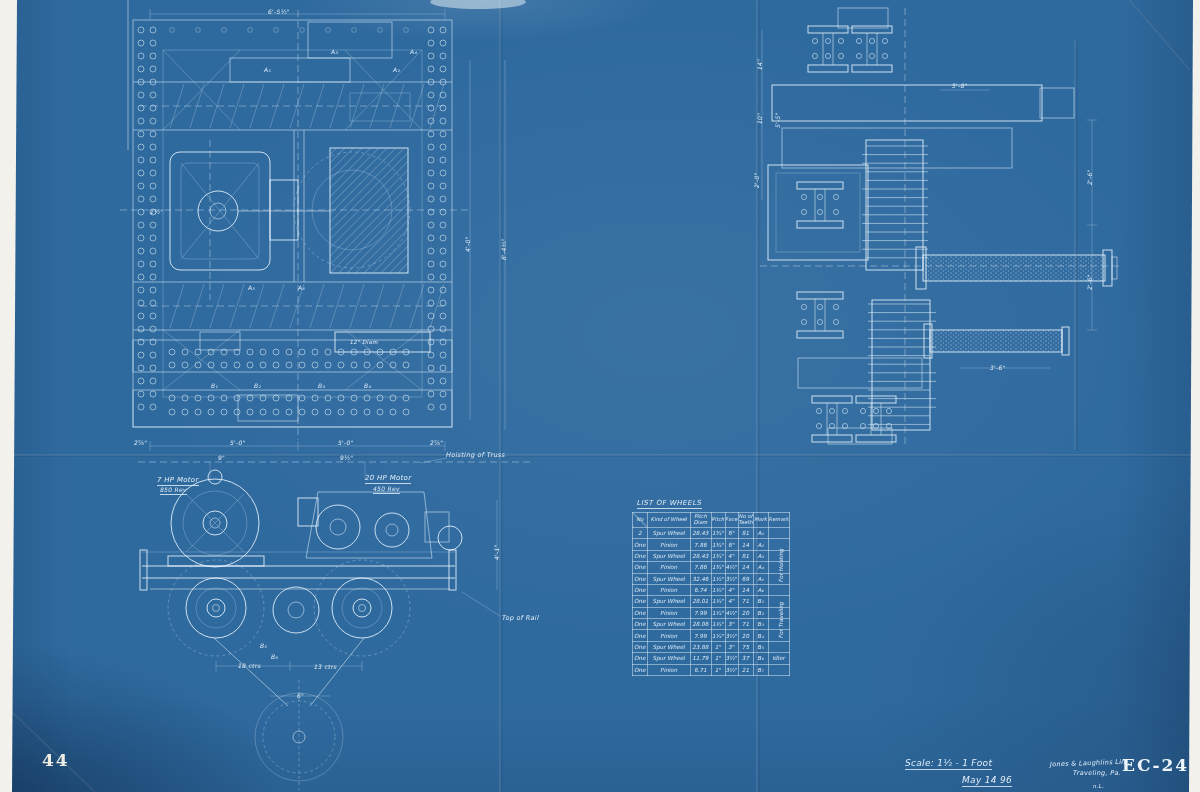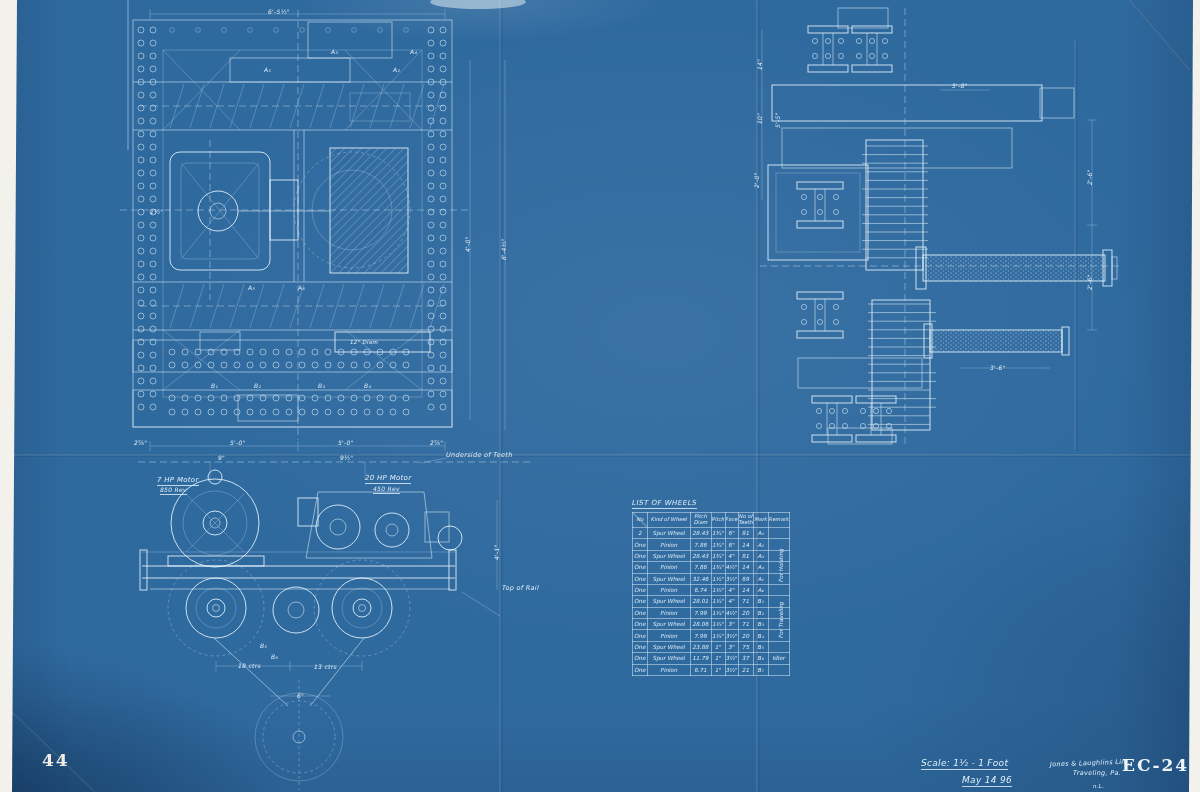--- a/index.html
+++ b/index.html
@@ -34,27 +34,27 @@
   .u{border-bottom:1px solid rgba(230,243,252,0.8);padding-bottom:1px;}
   .rot{transform:rotate(-90deg);transform-origin:0 0;}
   .mark{font-size:6px;color:#dfeefb;}
   .pagenum{position:absolute;left:42px;top:750px;color:#efece3;
        font:bold 17px "DejaVu Serif",serif;letter-spacing:2px;z-index:20;}
   .tb-row{position:absolute;text-align:center;z-index:20;}
   .tb-title{display:inline-block;color:#ecf5fd;font:italic bold 13.5px "DejaVu Sans",sans-serif;
        letter-spacing:1.2px;border-bottom:1.5px solid rgba(236,246,253,0.9);padding-bottom:2px;}
   .tb-sub{display:inline-block;color:#e8f3fb;font:italic bold 11px "DejaVu Sans",sans-serif;
        letter-spacing:1px;border-bottom:1.2px solid rgba(232,244,252,0.85);padding-bottom:2px;}
-  .tb-scale{font-size:9px;margin-left:16px;} .tb-date{font-size:9px;}
+  .tb-scale{font-size:9px;} .tb-date{font-size:9px;}
   .tb-co{font-size:6.5px;transform:rotate(-2deg);} .tb-co2{font-size:6.5px;}
   .tb-init{font-size:5.5px;}
   .dwgnum{position:absolute;left:1122px;top:755px;color:#eef6fc;
        font:bold 17px "DejaVu Serif",serif;letter-spacing:2px;z-index:20;}
   .tbl-wrap{position:absolute;left:632px;top:491px;width:172px;z-index:20;}
-  .tbl-caption{display:inline-block;color:#e2eff9;
+  .tbl-caption{display:inline-block;margin-left:5px;color:#e2eff9;
        font:italic 7px "DejaVu Sans",sans-serif;letter-spacing:0.5px;
        border-bottom:1px solid rgba(230,243,252,0.8);padding-bottom:1px;}
   table.wheels{border-collapse:collapse;margin-top:3px;width:158px;
        border:1px solid rgba(233,245,253,0.8);}
   table.wheels th,table.wheels td{border:1px solid rgba(222,238,249,0.5);
        color:#dcebf7;font:italic 5.6px "DejaVu Sans",sans-serif;
        text-align:center;padding:1px 0;height:8.4px;overflow:hidden;}
   table.wheels th{font-size:5.2px;font-weight:normal;line-height:1.15;height:auto;}
   table.wheels th.diag{background:linear-gradient(to top right,
        transparent calc(50% - 0.5px), rgba(222,238,249,0.6), transparent calc(50% + 0.5px));}
@@ -562,22 +562,22 @@
           <line x1="1130" y1="0" x2="1190" y2="70" class="crease"></line>
           <line x1="128" y1="0" x2="128" y2="150" class="creaseBright"></line>
         </g>
       <ellipse cx="478" cy="2" rx="48" ry="7" fill="rgba(235,245,250,0.5)"></ellipse>
     </svg>
 
     <span class="lbl u" style="left:157px;top:476px">7 HP Motor</span>
     <span class="lbl u t6" style="left:160px;top:486px">850 Rev</span>
     <span class="lbl u" style="left:365px;top:474px">20 HP Motor</span>
     <span class="lbl u t6" style="left:373px;top:485px">450 Rev</span>
-    <span class="lbl t65" style="left:446px;top:451px">Underside of Teeth</span>
-    <span class="lbl t65" style="left:502px;top:584px">Top of Rail</span>
+    <span class="lbl t65" style="left:446px;top:451px">Hoisting of Truss</span>
+    <span class="lbl t65" style="left:502px;top:614px">Top of Rail</span>
     <span class="lbl t55" style="left:350px;top:339px">12" Diam</span>
 
     <span class="lbl t6" style="left:268px;top:8px">6'-5½"</span>
     <span class="lbl t6" style="left:150px;top:208px">1½"</span>
     <span class="lbl t6" style="left:134px;top:439px">2⅞"</span>
     <span class="lbl t6" style="left:230px;top:439px">5'-0"</span>
     <span class="lbl t6" style="left:338px;top:439px">5'-0"</span>
     <span class="lbl t6" style="left:430px;top:439px">2⅞"</span>
     <span class="lbl t6" style="left:218px;top:454px">9"</span>
     <span class="lbl t6" style="left:340px;top:454px">9½"</span>

